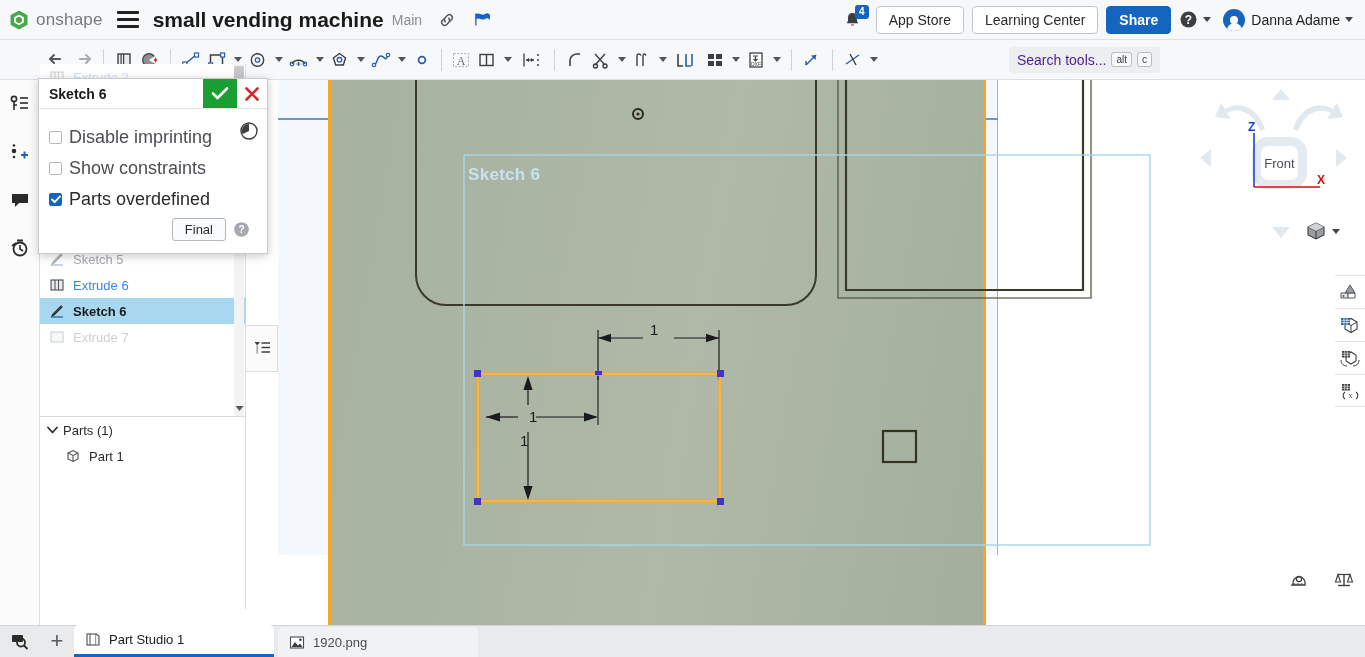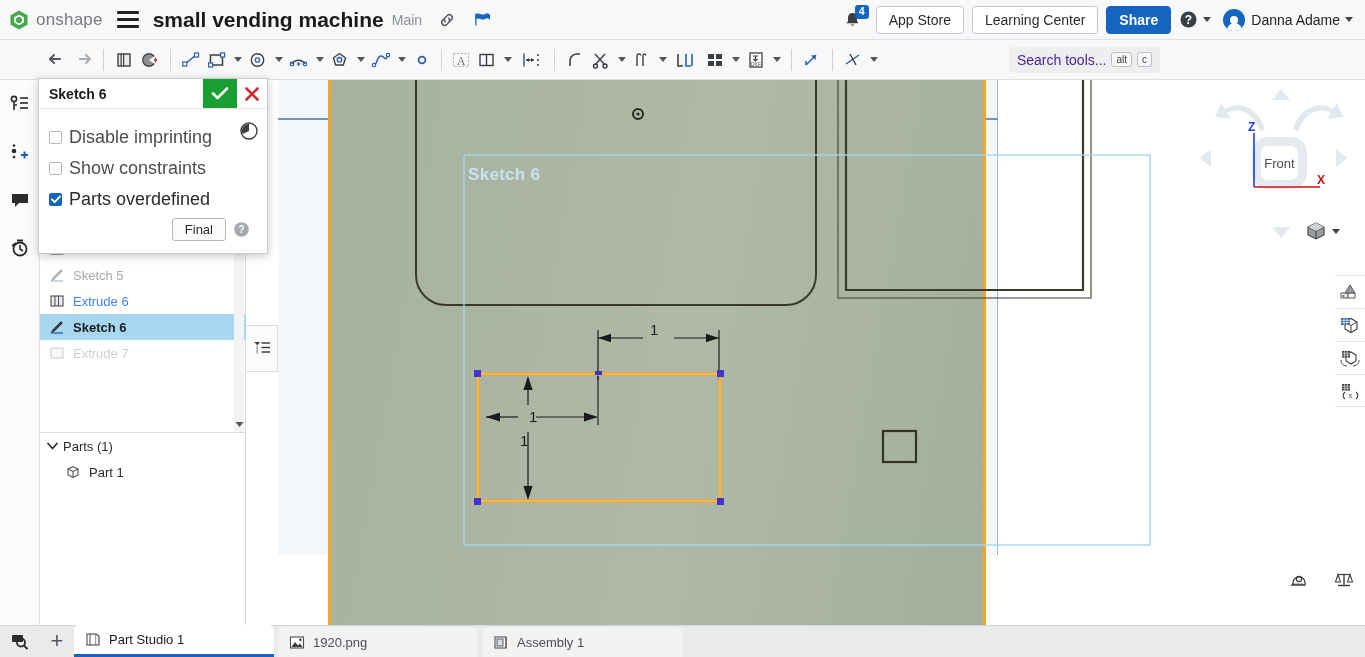--- a/index.html
+++ b/index.html
@@ -66,21 +66,21 @@
 
   
   .left-rail {
     position: absolute; left: 0; top: 80px; width: 40px; height: 545px;
     background: #fbfbfc; border-right: 1px solid #dcdfe3;
   }
   .rail-icon { width: 40px; height: 48px; display:flex;align-items:center;justify-content:center;cursor:pointer;}
 
   
   .tree-panel {
-    position: absolute; left: 40px; top: 80px; width: 206px; height: 545px;
+    position: absolute; left: 40px; top: 64px; width: 206px; height: 545px;
     background: #ffffff; border-right: 1px solid #d8dbdf;
   }
   .tree-scroll { position: absolute; left:0; top:0; width: 206px; height: 352px; overflow: hidden; }
   .tree-row {
     height: 26px; display: flex; align-items: center; padding-left: 8px;
     font-size: 13px; color: #3b82f6; cursor: pointer; position: relative;
   }
   .tree-row.dim { color: #a6a9ad; }
   .tree-row.sel { background: #a8d8f0; font-weight: bold; color:#1a1a1a; }
   .tree-row.faded { opacity: .25; }
@@ -885,25 +885,15 @@
     <div class="tab">
       <span class="tab-ico">
         <svg width="16" height="15" viewBox="0 0 16 15">
             <rect x="1.5" y="2" width="13" height="11" fill="#fff" stroke="#4b4e52" stroke-width="1.1"></rect>
             <path d="M2.5 12 L6 7 L9 10.5 L11 8.5 L13.5 12 Z" fill="#3c3f42"></path>
             <circle cx="11.4" cy="4.8" r="1.3" fill="#3c3f42"></circle>
           </svg>
       </span>
       <span>1920.png</span>
     </div>
-    <div class="tab">
-      <span class="tab-ico">
-        <svg width="16" height="15" viewBox="0 0 16 15">
-            <rect x="2" y="2" width="11" height="11" fill="#fff" stroke="#4b4e52" stroke-width="1.1"></rect>
-            <path d="M13 2 L13 13" stroke="#4b4e52" stroke-width="1"></path>
-            <rect x="4" y="4" width="6" height="7" fill="#dcdfe3" stroke="#4b4e52" stroke-width=".9"></rect>
-          </svg>
-      </span>
-      <span>Assembly 1</span>
-    </div>
   </div>
 
 </div>
 
 </body></html>

